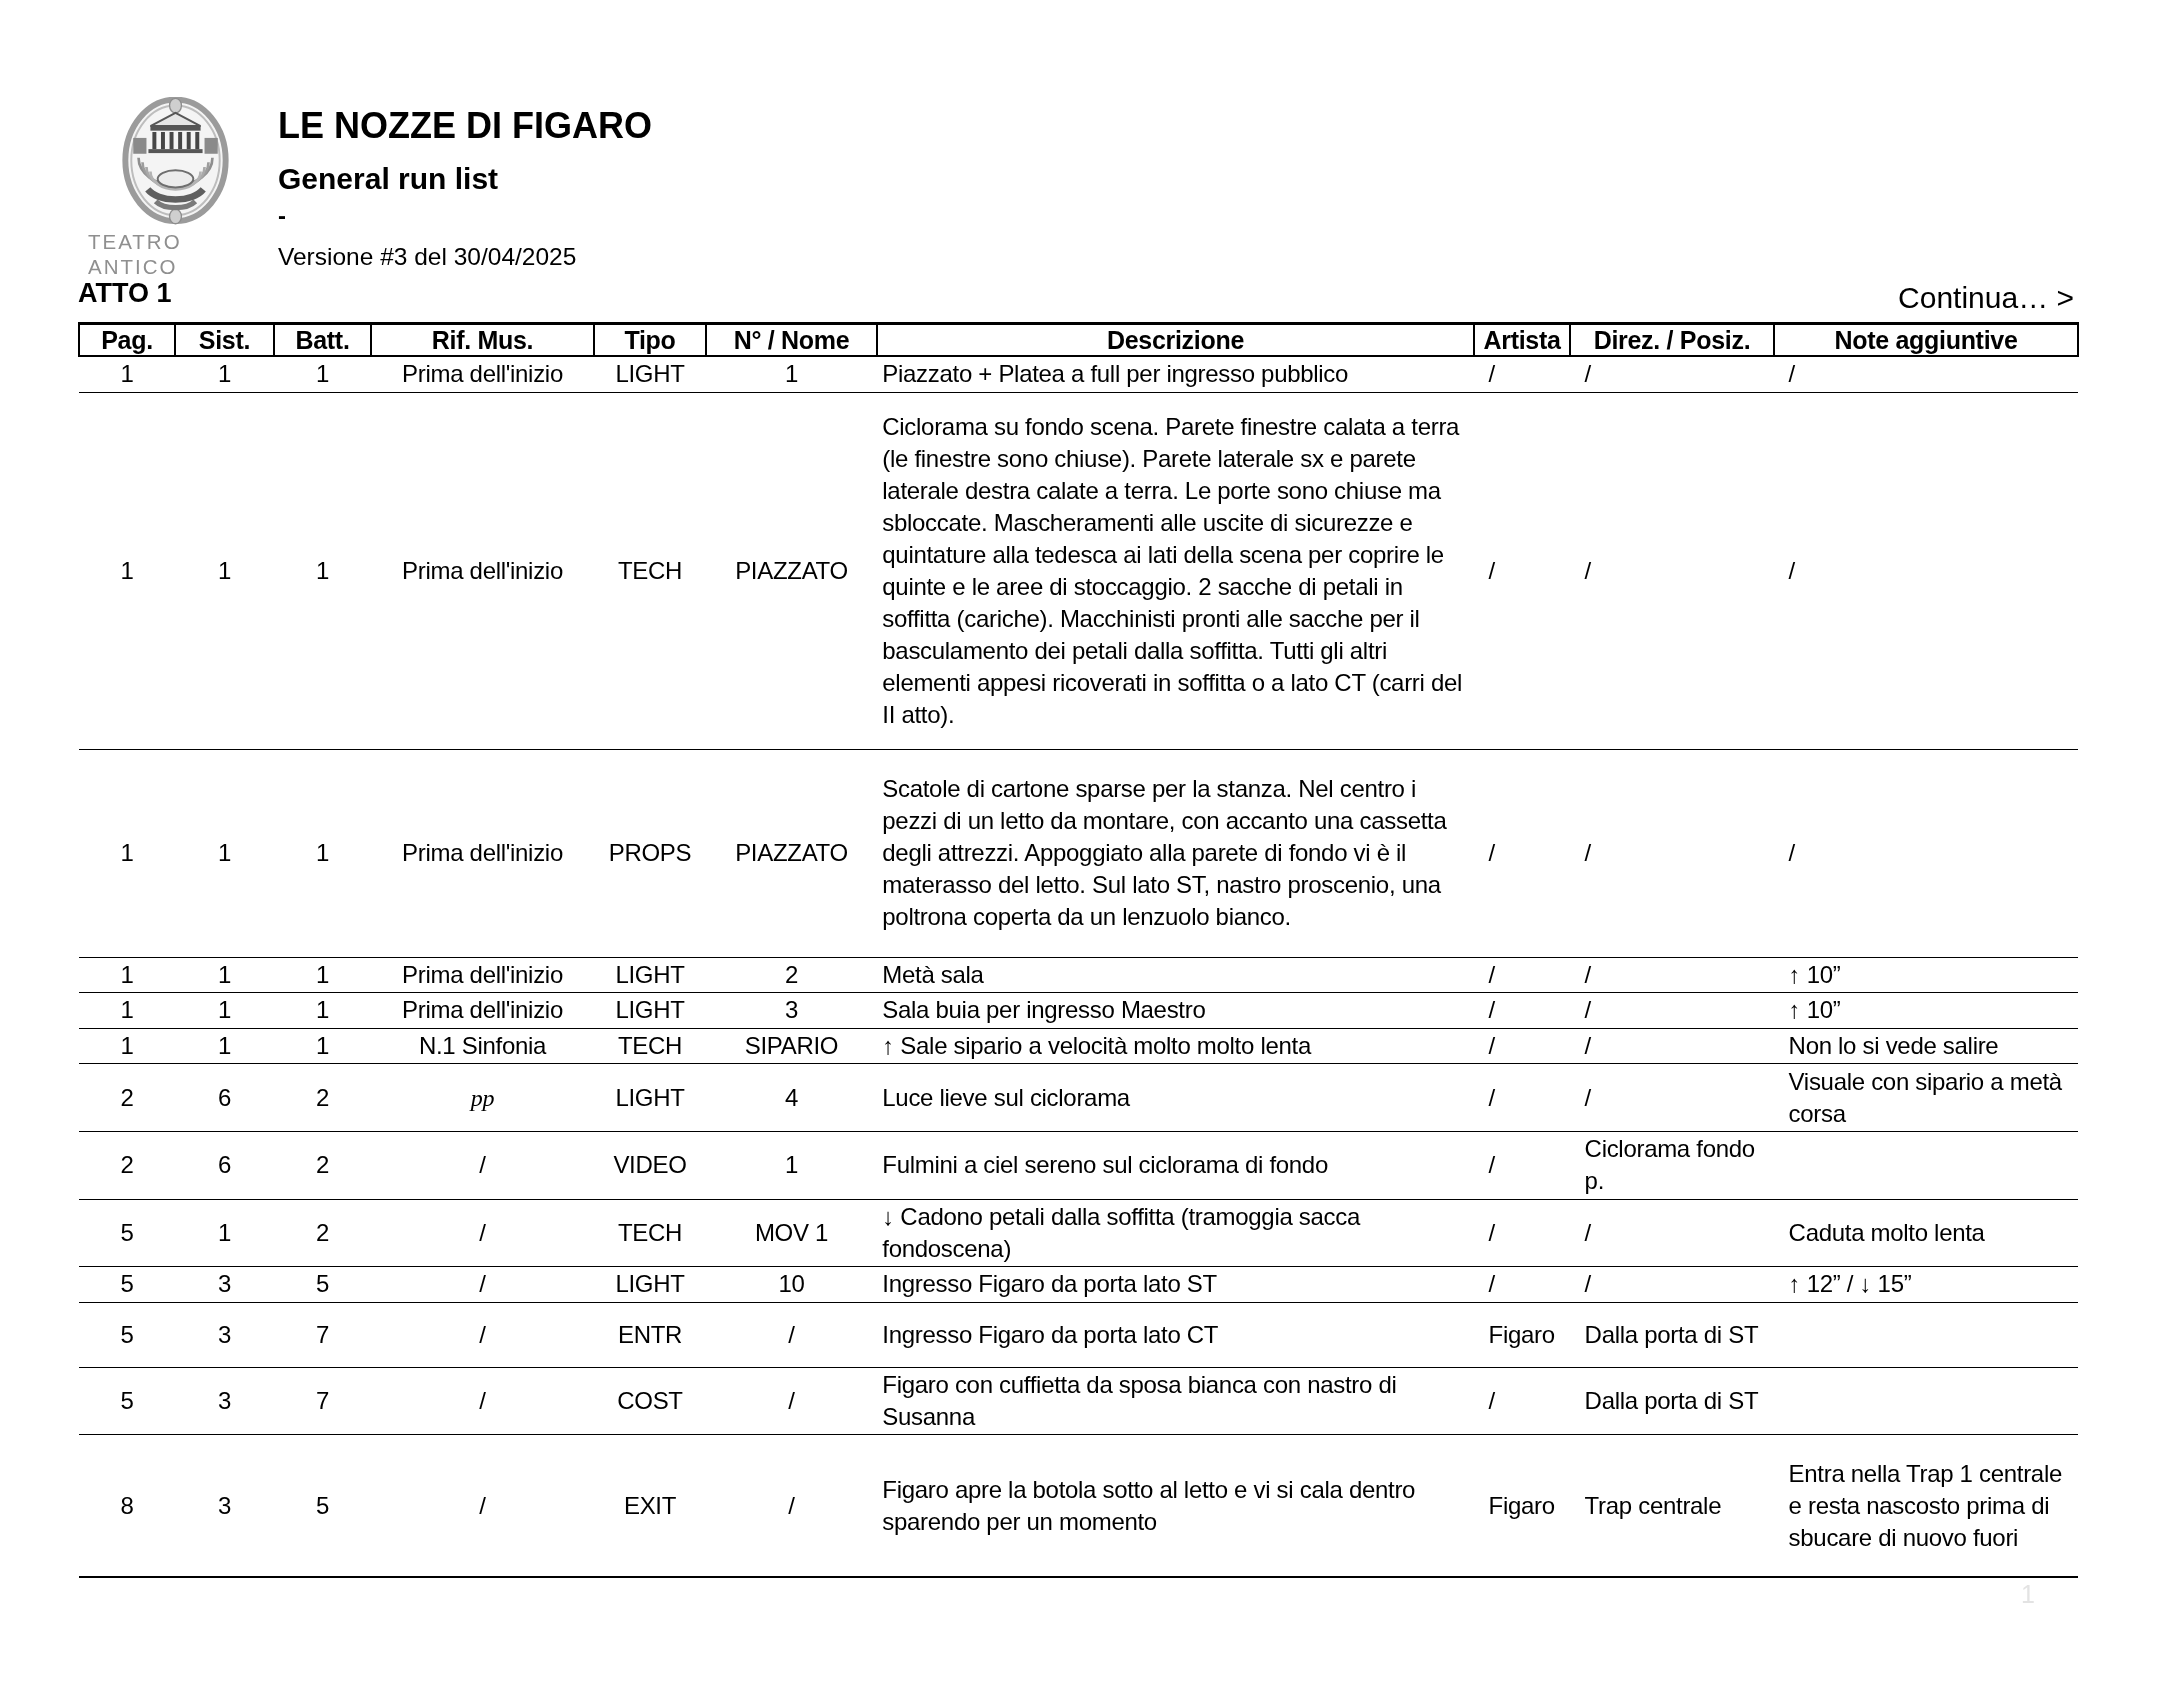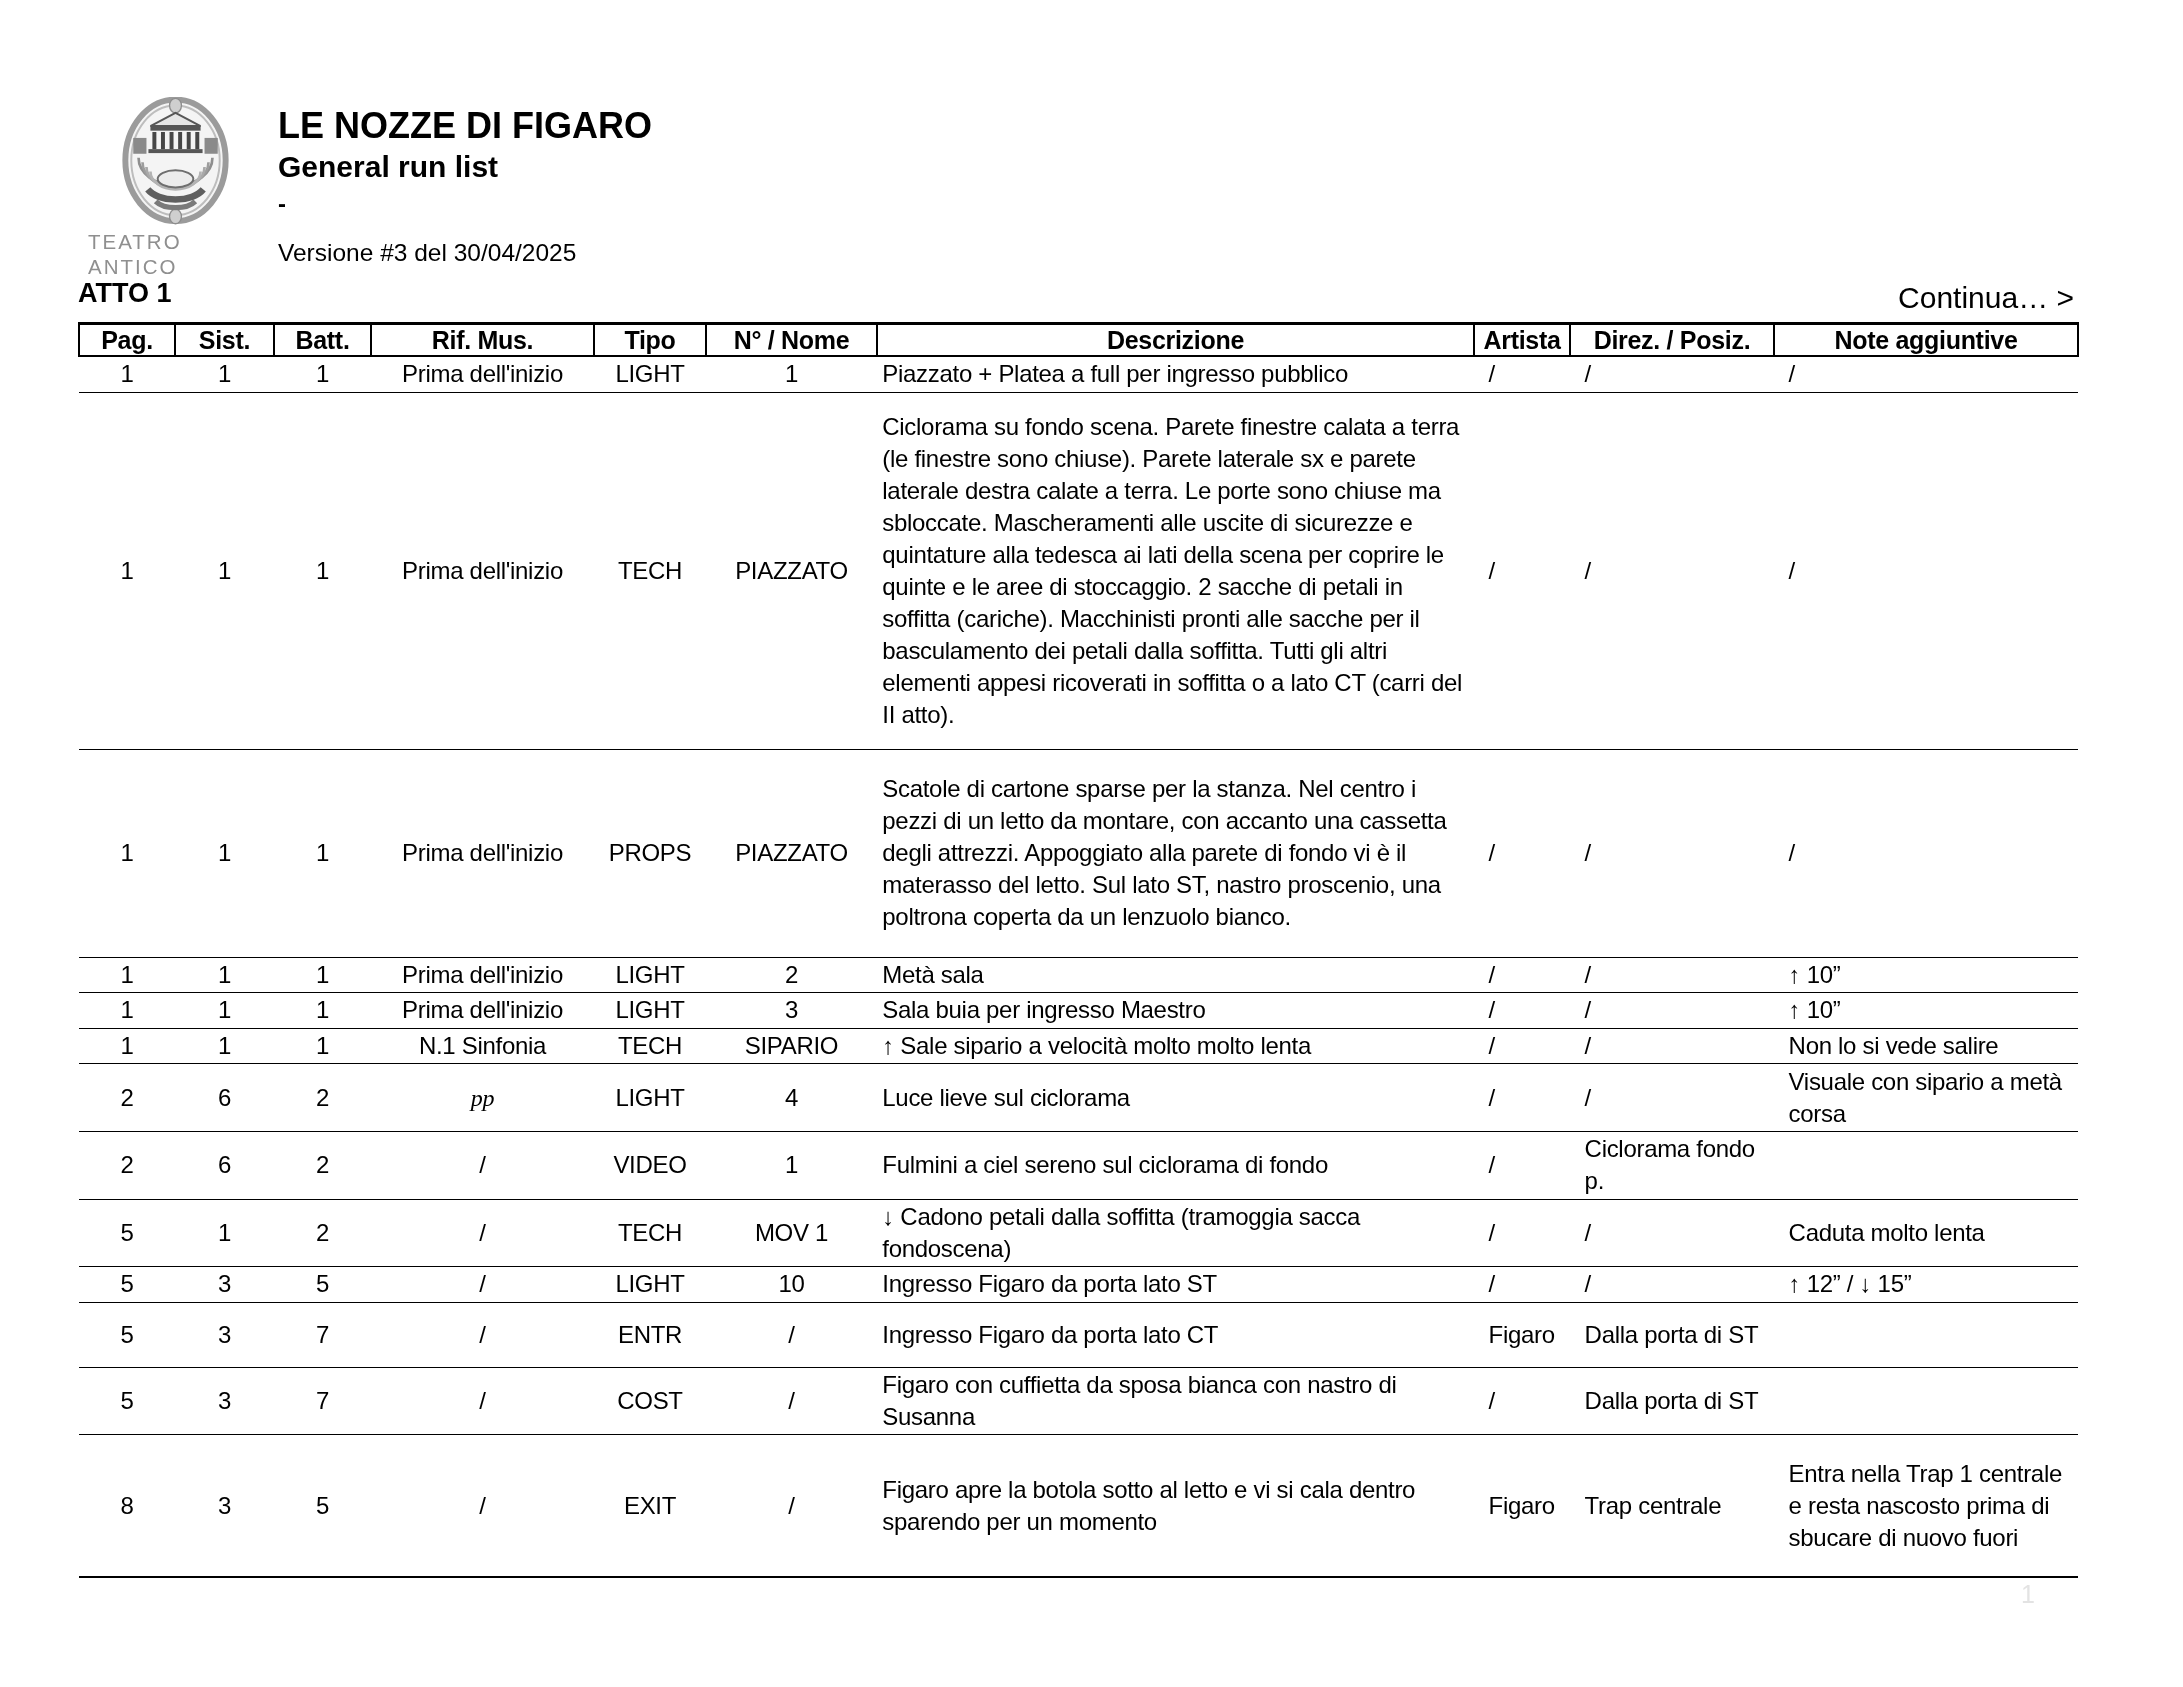--- a/index.html
+++ b/index.html
@@ -5,23 +5,23 @@
   html,body{margin:0;padding:0;background:#fff;}
   .page{position:relative;width:2183px;height:1687px;background:#ffffff;overflow:hidden;
         font-family:"Liberation Sans",sans-serif;color:#000;}
 
   
   .logo-wrap{position:absolute;left:121px;top:97px;width:109px;height:132px;}
   .logo-caption{position:absolute;left:88px;top:230px;width:175px;text-align:left;
 Instructions    font-family:"Liberation Serif",serif;color:#8f8f8f;font-size:20.5px;line-height:24.5px;letter-spacing:2px;}
   .title-block{position:absolute;left:278px;top:105px;width:1059px;font-family:Liberation Sans, sans-serif;}
   .doc-title{font-size:36px;font-weight:bold;line-height:41px;}
-  .doc-subtitle{font-size:30px;font-weight:bold;line-height:34px;margin-top:4px;}
+  .doc-subtitle{font-size:30px;font-weight:bold;line-height:34px;margin-top:16px;}
   .doc-dash{font-size:24px;font-weight:bold;line-height:26.5px;margin-top:6.6px;}
-  .doc-version{font-size:24.5px;line-height:29px;margin-top:21px;}
+  .doc-version{font-size:24.5px;line-height:29px;margin-top:13px;}
 
   
   .act-bar{position:absolute;left:78px;top:278px;width:2000px;height:37px;}
   .act-label{position:absolute;left:0;top:0;font-size:27px;font-weight:bold;text-align:right;}
   .continua{position:absolute;right:4px;top:2.6px;font-size:30px;}
 
   
   table.runlist{position:absolute;left:78px;top:322px;width:2000px;border-collapse:collapse;
                 table-layout:fixed;}
   col.w1{width:96px}col.w2{width:99px}col.w3{width:97px}col.w4{width:223px}col.w5{width:112px}

